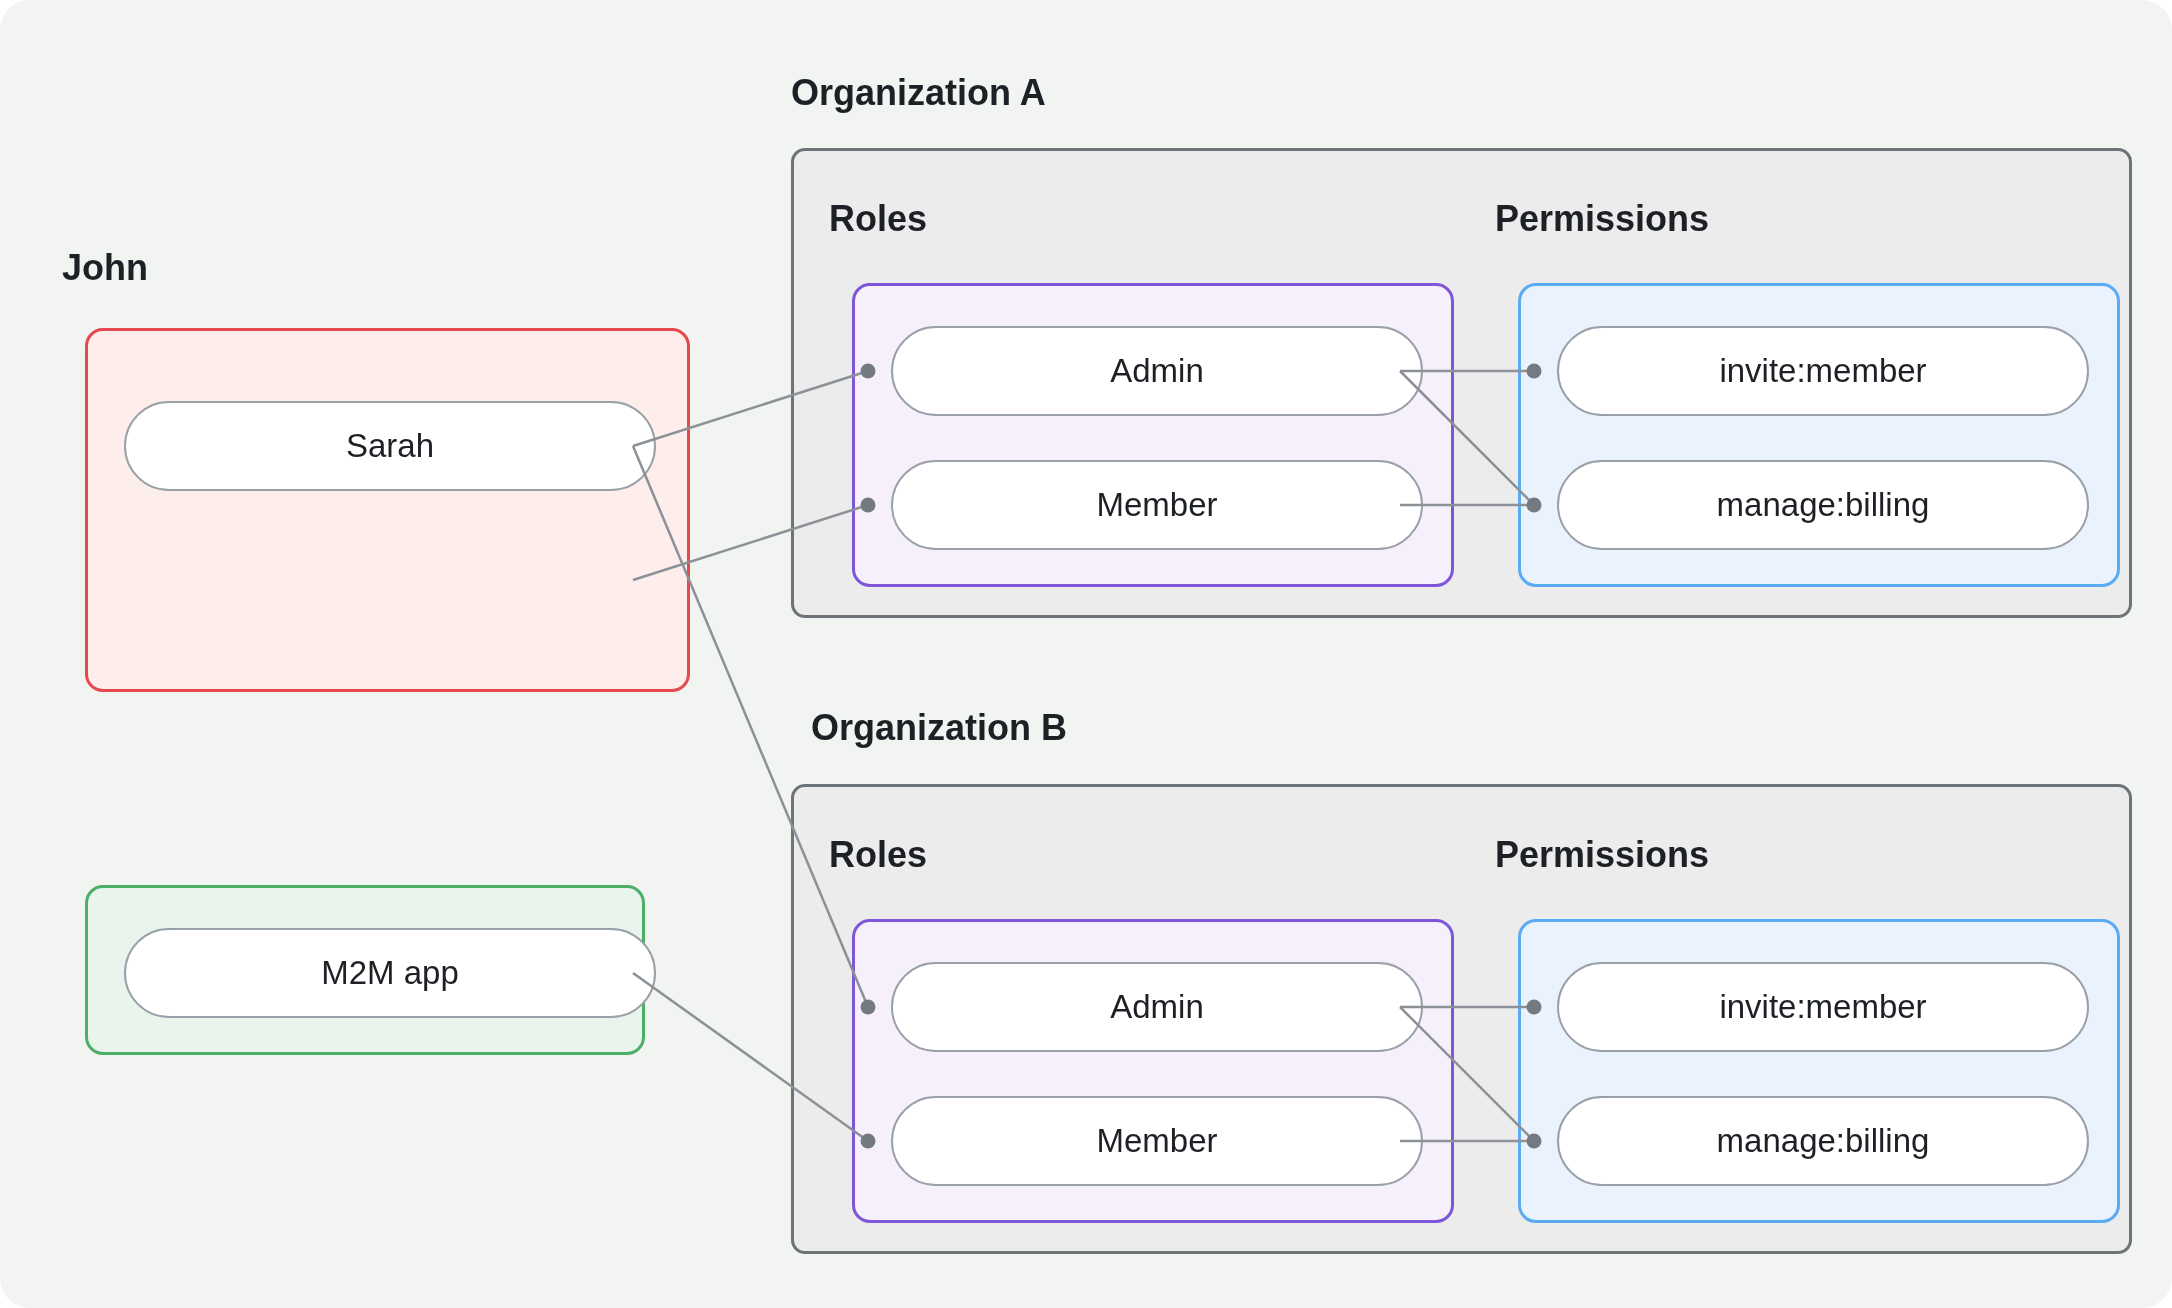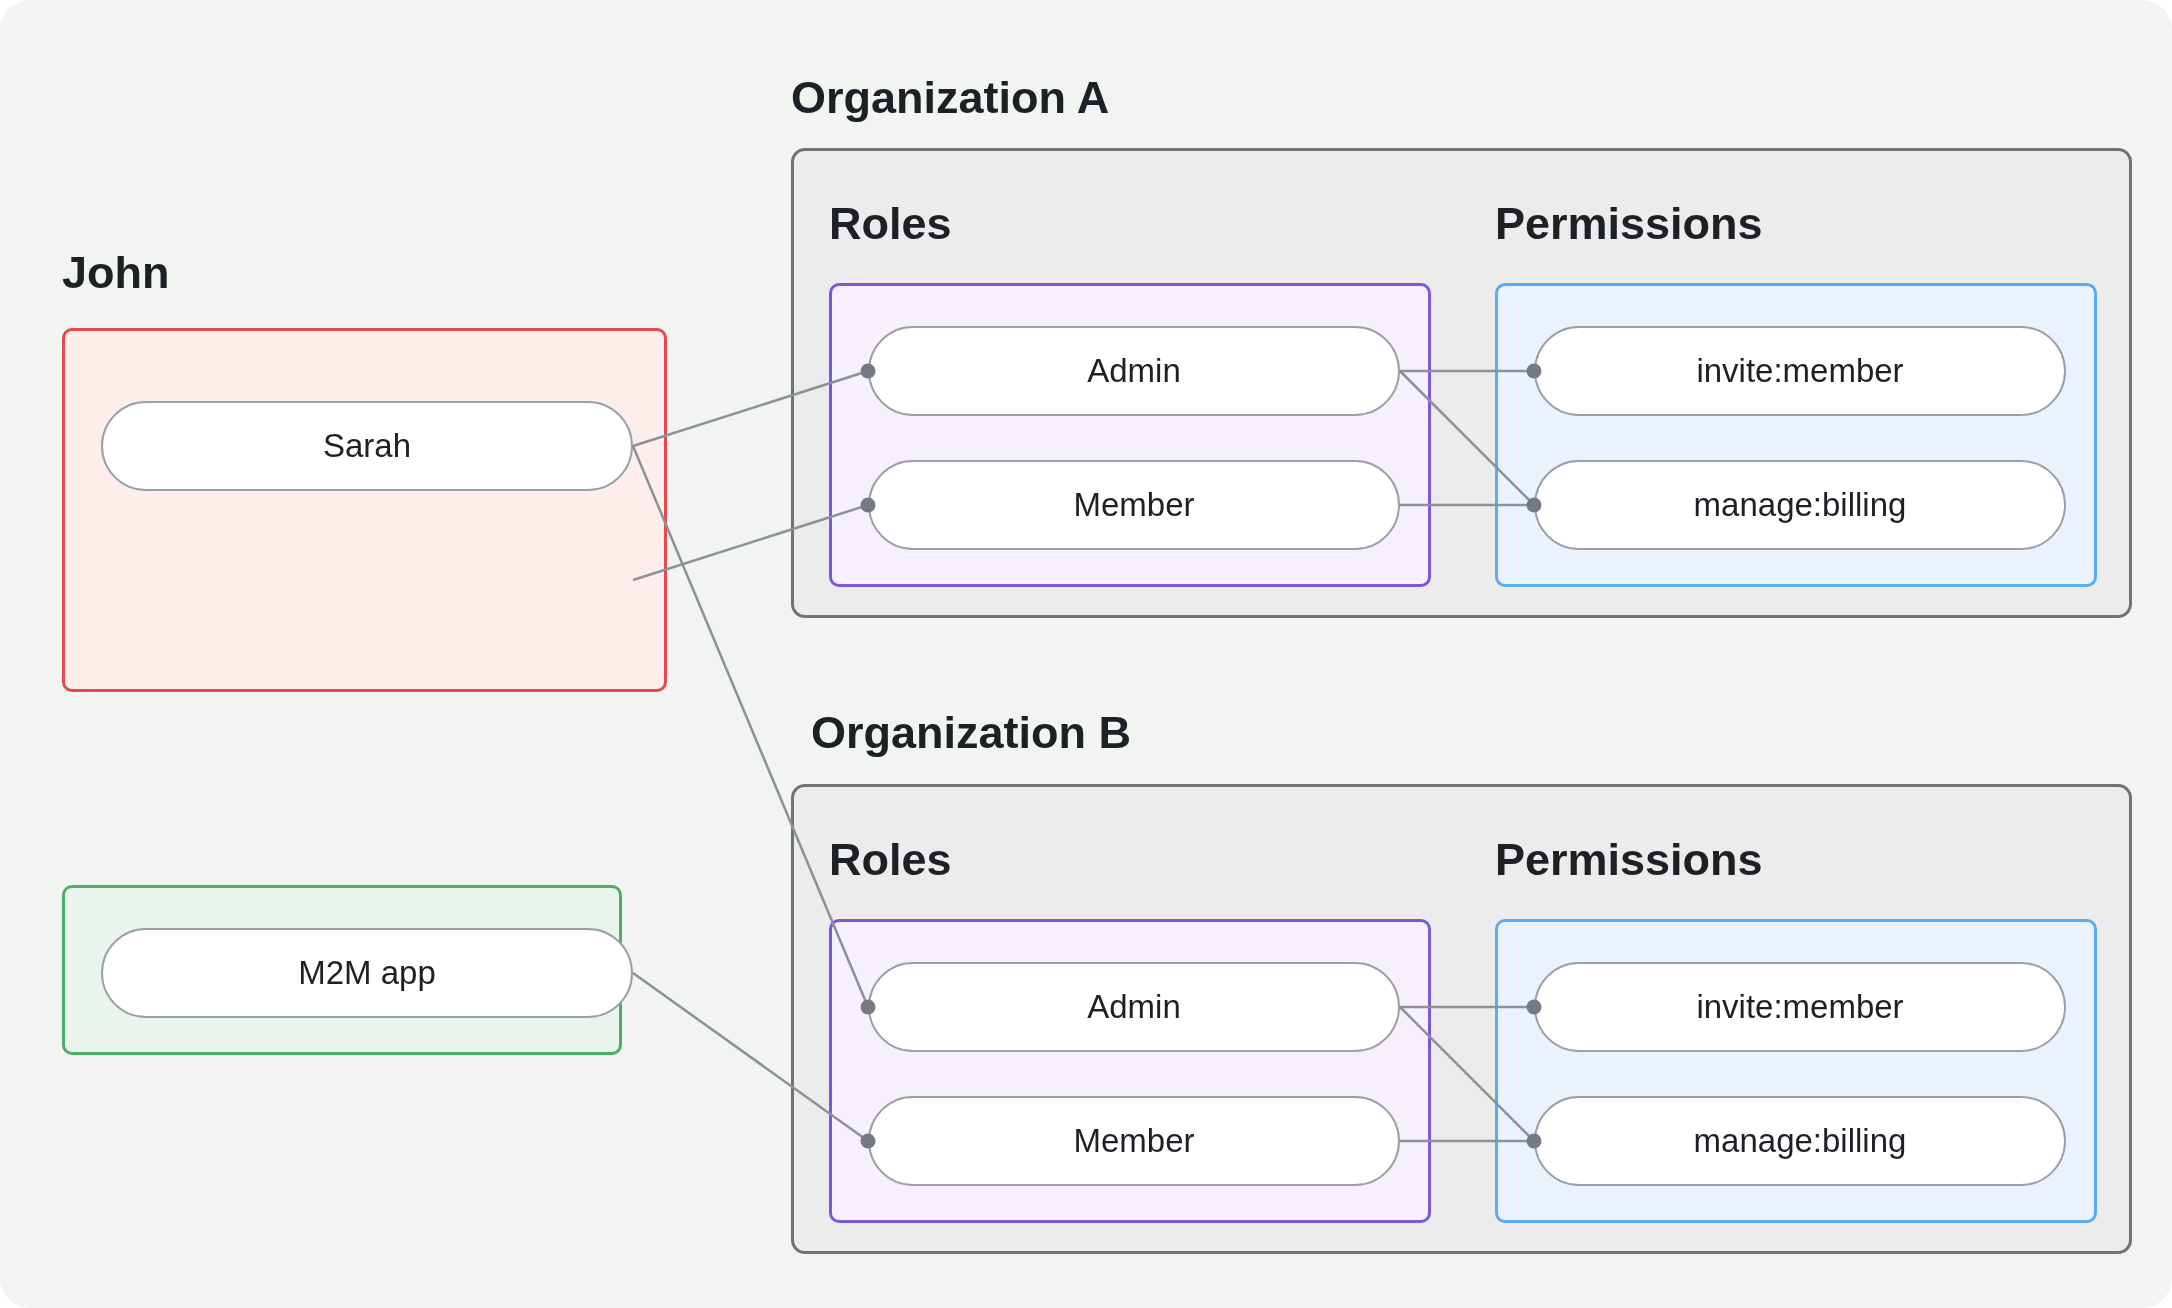--- a/index.html
+++ b/index.html
@@ -13,37 +13,38 @@
   .canvas {
     position: relative;
     width: 2172px;
     height: 1308px;
     background: var(--background, #f1f4f1);
     border-radius: 30px;
     overflow: hidden;
   }
   .section-label {
     position: absolute;
-    font-size: 45px;
+    font-size: 36px;
     font-weight: 600;
     color: var(--text, #1d2025);
     white-space: nowrap;
     line-height: 1.2;
   }
   .org-box {
     position: absolute;
     box-sizing: border-box;
     background: var(--org-box-fill, #ececec);
     border: 3px solid var(--org-box-border, #6e7378);
     border-radius: 14px;
   }
   .group-box {
     position: absolute;
     box-sizing: border-box;
-    border-radius: 10px;
+    border-radius: 18px;
+    margin-left: 23px;
   }
   .users-box {
     background: var(--users-fill, #fdeeec);
     border: 3px solid var(--users-border, #e5484d);
   }
   .m2m-box {
     background: var(--m2m-fill, #e9f5ec);
     border: 3px solid var(--m2m-border, #4caf66);
   }
   .roles-box {

